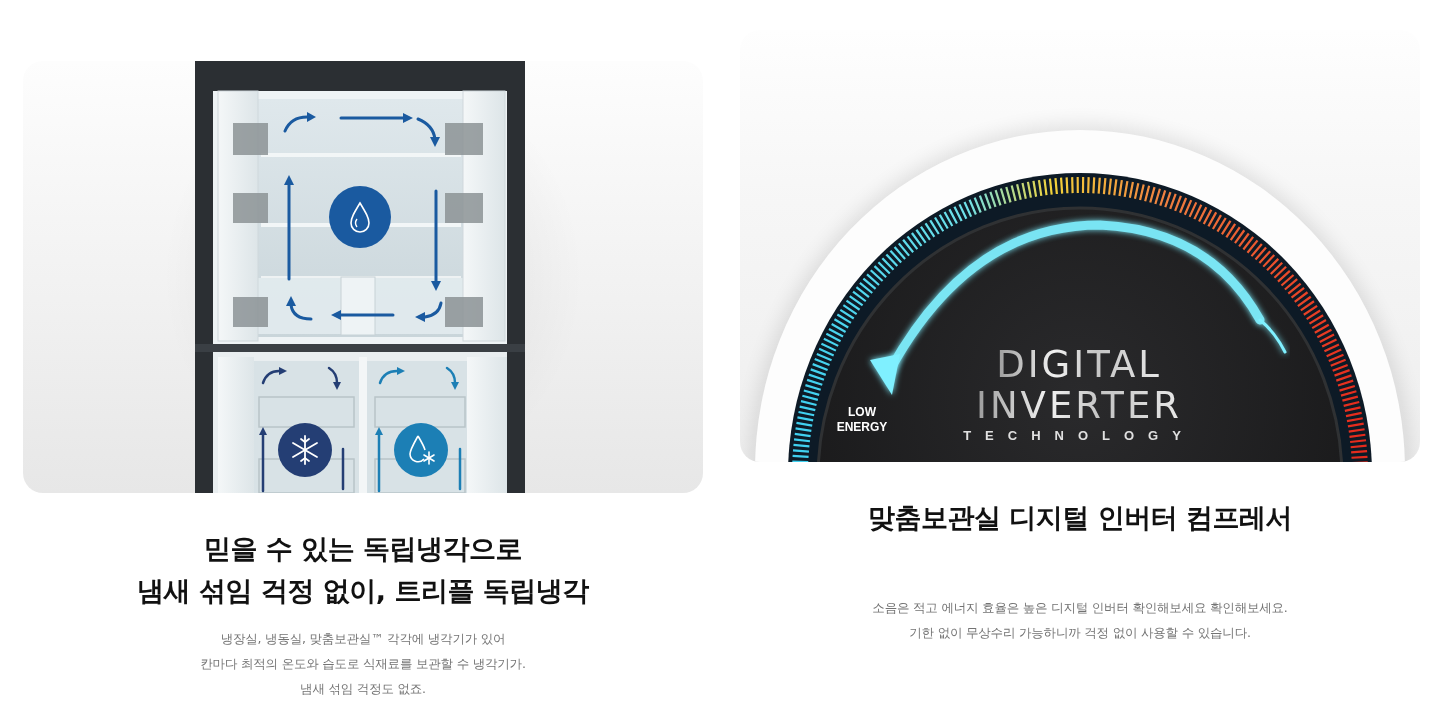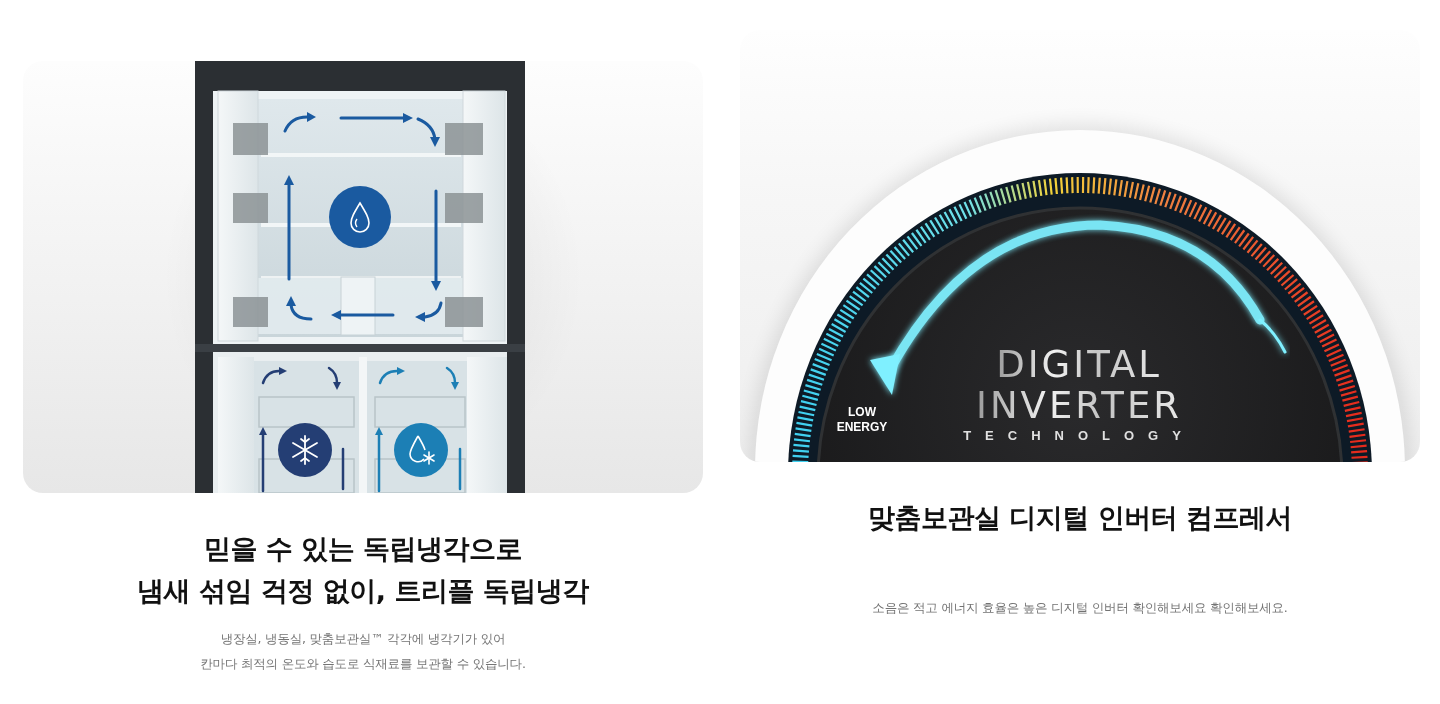--- a/index.html
+++ b/index.html
@@ -166,21 +166,22 @@
       </g>
     </svg>
   </div>
 
   <h2 class="title">
     <span class="line">믿을 수 있는 독립냉각으로</span>
     <span class="line">냄새 섞임 걱정 없이, 트리플 독립냉각</span>
   </h2>
   <p class="desc">
     <span class="line">냉장실, 냉동실, 맞춤보관실™ 각각에 냉각기가 있어</span>
-    <span class="line">칸마다 최적의 온도와 습도로 식재료를 보관할 수 있습니다.</span>
+    <span class="line">칸마다 최적의 온도와 습도로 식재료를 보관할 수 냉각기가.</span>
+    <span class="line">냄새 섞임 걱정도 없죠.</span>
   </p>
 </section>
 
 <section class="col right">
   <div class="card gauge-card">
     <svg width="680" height="432" viewBox="0 0 680 432">
       <defs>
         <radialGradient id="dialG" cx="0.5" cy="0.35" r="0.7">
           <stop offset="0" stop-color="#2a2a2c"></stop>
           <stop offset="1" stop-color="#161617"></stop>
@@ -230,14 +231,15 @@
       <text x="339" y="388" text-anchor="middle" font-family="DejaVu Sans, sans-serif" font-size="37" fill="url(#metal)" letter-spacing="3"><tspan>INVERTER</tspan></text>
       <text x="339" y="410" text-anchor="middle" font-family="Liberation Sans, sans-serif" font-size="13" font-weight="bold" fill="#e0e0e0" letter-spacing="14"><tspan>TECHNOLOGY</tspan></text>
     </svg>
   </div>
 
   <h2 class="title">
     <span class="line">맞춤보관실 디지털 인버터 컴프레서</span>
   </h2>
   <p class="desc">
     <span class="line">소음은 적고 에너지 효율은 높은 디지털 인버터 확인해보세요 확인해보세요.</span>
+    <span class="line">기한 없이 무상수리 가능하니까 걱정 없이 사용할 수 있습니다.</span>
   </p>
 </section>
 
 </body></html>

